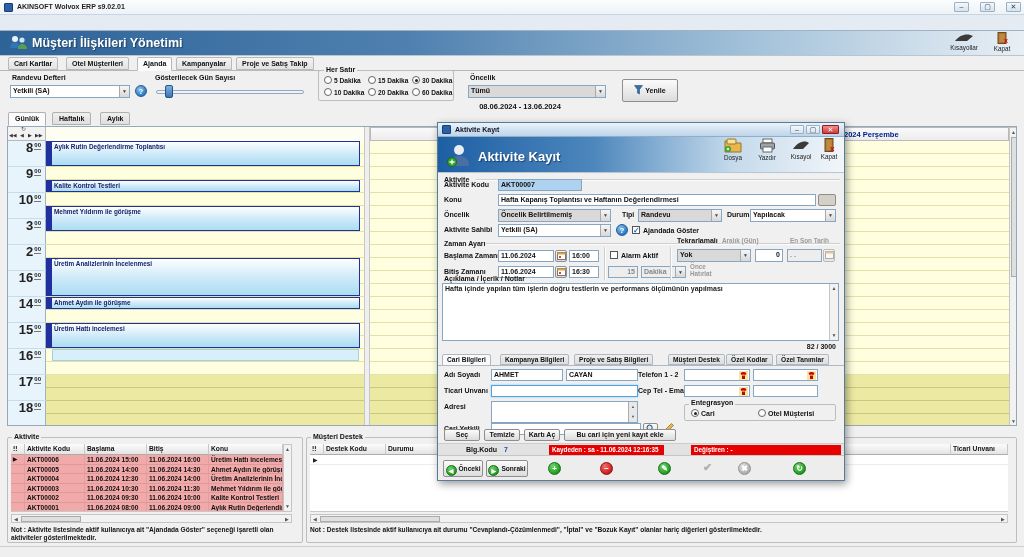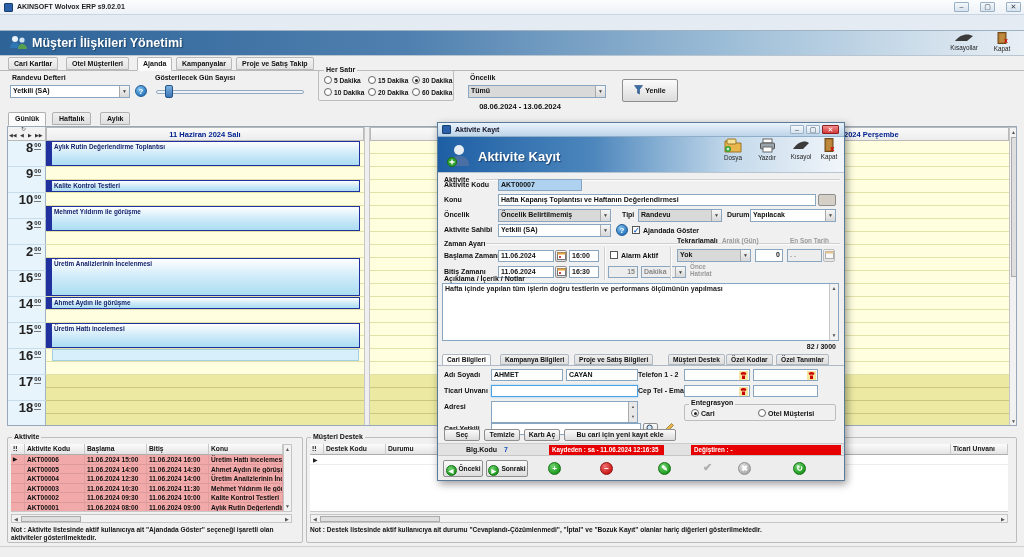--- a/index.html
+++ b/index.html
@@ -181,21 +181,20 @@
   <div class="vtab" style="left:100px;">Aylık</div>
 
   <div id="cal" class="abs" style="left:7px;top:126px;width:1010px;height:300px;background:#FDFDF2;border:1px solid #98A8B8;overflow:hidden;">
     <div class="abs" style="left:0;top:0;width:38px;height:14px;background:#F2F2F2;border-right:1px solid #B9B9B9;border-bottom:1px solid #B9B9B9;">
       <span class="abs" style="left:13px;top:-2px;font-size:6px;color:#555;">↻</span>
       <span class="abs" style="left:1px;top:5px;font-size:5px;color:#333;">◀◀</span>
       <span class="abs" style="left:12px;top:5px;font-size:5px;color:#333;">◀</span>
       <span class="abs" style="left:20px;top:5px;font-size:5px;color:#333;">▶</span>
       <span class="abs" style="left:27px;top:5px;font-size:5px;color:#333;">▶▶</span>
     </div>
-    <div class="dhead" style="left:38px;width:318px;">11 Haziran 2024 Salı</div>
     <div class="dhead" style="left:362px;width:318px;"></div>
     <div class="dhead" style="left:686px;width:315px;">13 Haziran 2024 Perşembe</div>
     <div id="gutter" class="abs" style="left:0;top:14px;width:38px;height:286px;background:#E8F4FB;border-right:1px solid #9FB3C5;">
         <div class="hour" style="top: 0px;">
           <span class="hn">8</span>
           <span class="hm">00</span>
         </div>
         <div class="hour" style="top: 26px;">
           <span class="hn">9</span>
           <span class="hm">00</span>

